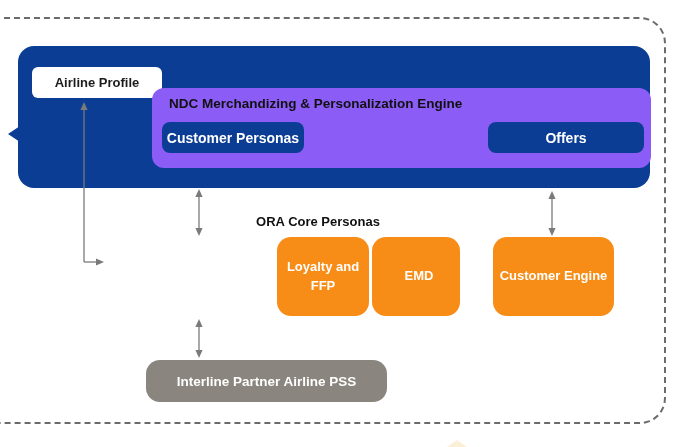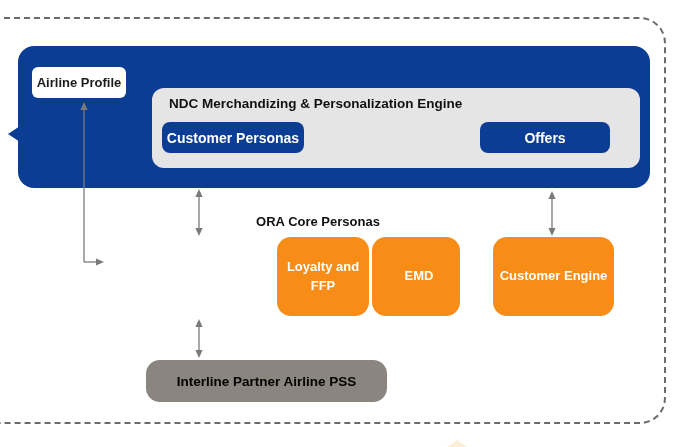--- a/index.html
+++ b/index.html
@@ -33,52 +33,53 @@
     left: 8px; top: 126px;
     width: 0; height: 0;
     border-top: 8px solid transparent;
     border-bottom: 8px solid transparent;
     border-right: 12px solid #0B3D94;
   }
 
   .airline-profile {
     position: absolute;
     left: 32px; top: 67px;
-    width: 94px; height: 31px;
+    width: 130px; height: 31px;
     background: #ffffff;
     border-radius: 6px;
     display: flex; align-items: center; justify-content: center;
     font-weight: 700; font-size: 13px; color: #1c1c1c;
   }
 
   .ndc-panel {
     position: absolute;
     left: 152px; top: 88px;
     width: 488px; height: 80px;
-    background: #e5e5e5;
+    background: #8b5cf6;
     border-radius: 12px;
+    padding-left: 11px;
   }
   .ndc-title {
     position: absolute;
     left: 17px; top: 8px;
     font-weight: 700; font-size: 13.5px; color: #111111;
     white-space: nowrap;
   }
   .ndc-btn {
     position: absolute;
     top: 34px; height: 31px;
     background: #0B3D94;
     border-radius: 8px;
     display: flex; align-items: center; justify-content: center;
     color: #ffffff; font-weight: 700; font-size: 14px;
     box-sizing: border-box;
   }
   .ndc-btn.b0 { left: 10px;  width: 142px; }
   .ndc-btn.b1 { left: 168px; width: 148px; }
-  .ndc-btn.b2 { left: 328px; width: 130px; }
+  .ndc-btn.b2 { left: 336px; width: 156px; }
 
   .ora-title {
     position: absolute;
     left: 238px; top: 214px; width: 160px;
     text-align: center;
     font-weight: 700; font-size: 13px; color: #111111;
     white-space: nowrap;
   }
 
   .orange-box {
@@ -98,21 +99,21 @@
   .orange-box.o2 { left: 372px; width: 88px; padding-left: 12px; }
   .orange-box.o3 { left: 493px; width: 121px; }
 
   .gray-box {
     position: absolute;
     left: 146px; top: 360px;
     width: 241px; height: 42px;
     background: #8A857E;
     border-radius: 14px;
     display: flex; align-items: center; justify-content: center;
-    color: #000000; font-weight: 700; font-size: 13.5px;
+    color: #ffffff; font-weight: 700; font-size: 13.5px;
     white-space: nowrap;
   }
 
   svg.connectors {
     position: absolute; inset: 0;
     width: 695px; height: 447px;
     pointer-events: none;
   }
 
   .artifact-triangle {

